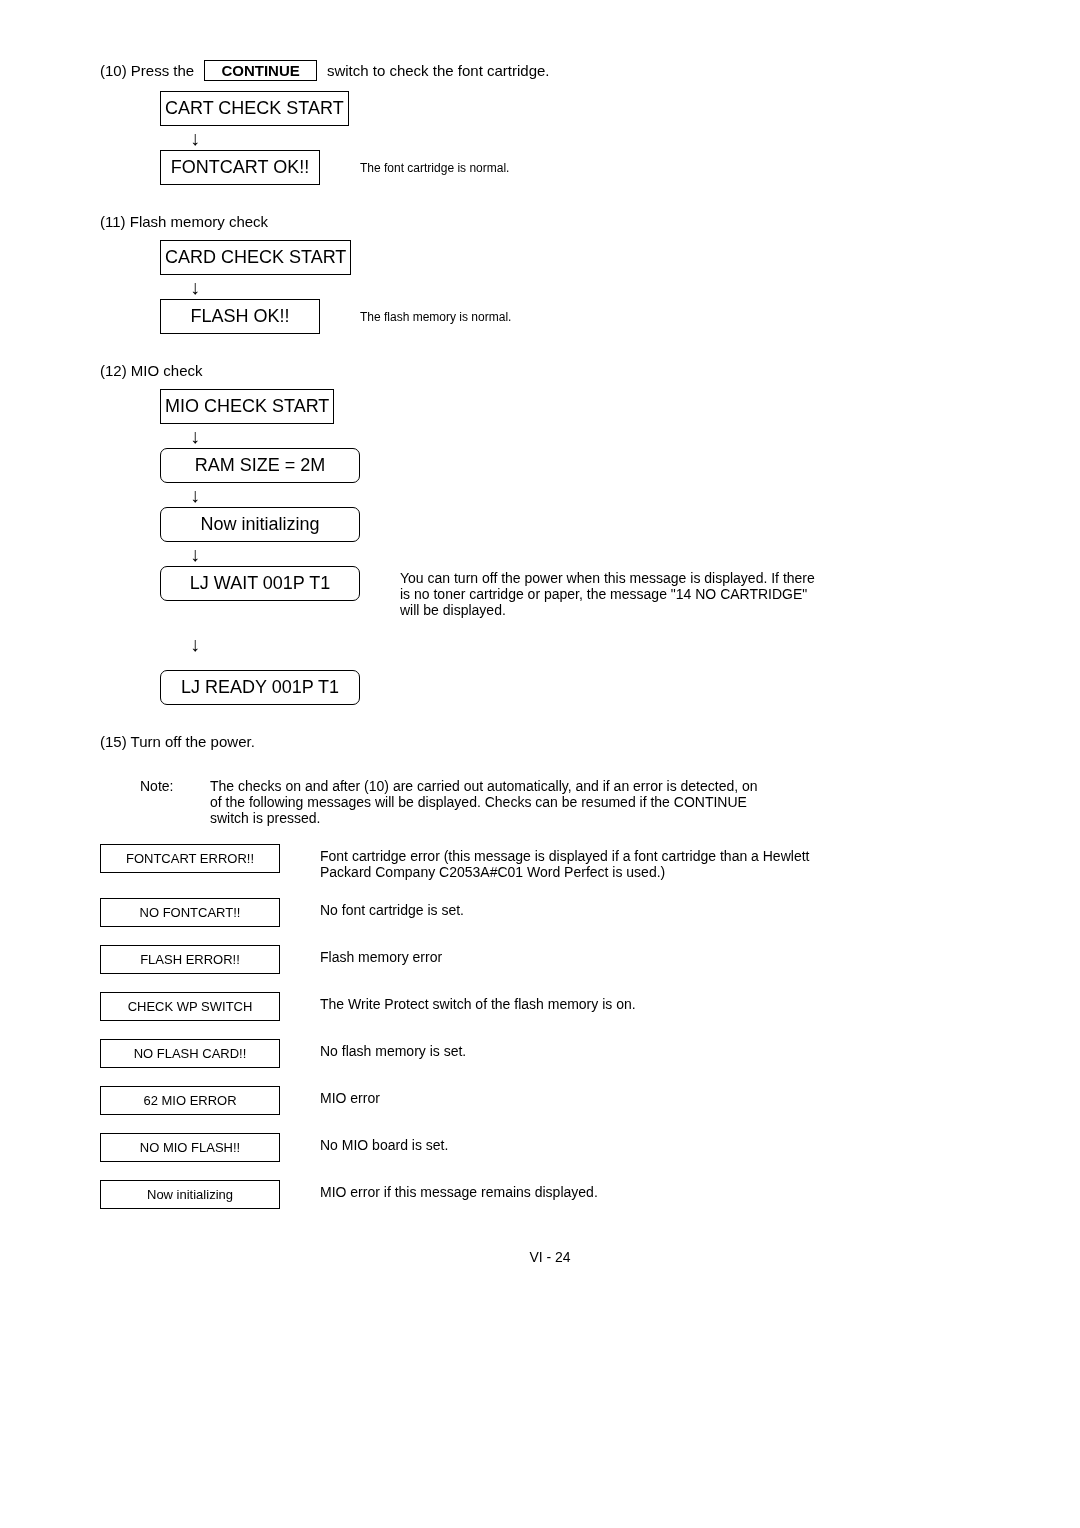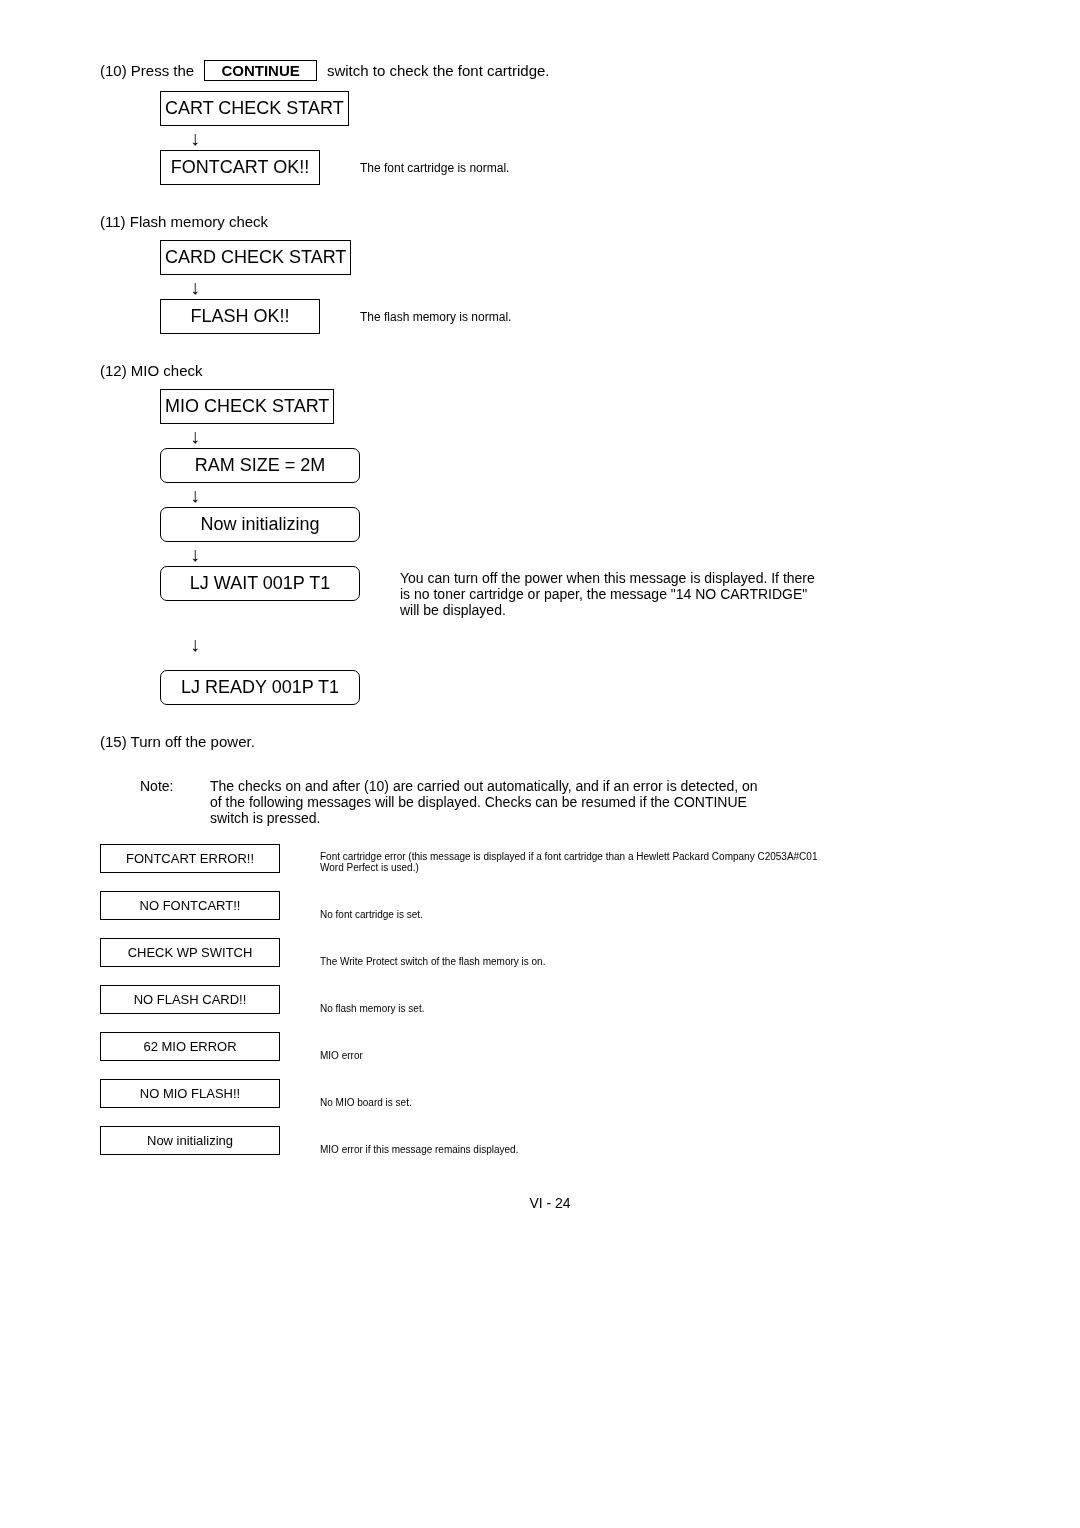--- a/index.html
+++ b/index.html
@@ -83,36 +83,36 @@
       font-size: 14px;
       max-width: 560px;
     }
     .error-table {
       margin-top: 18px;
       width: 100%;
     }
     .error-row {
       display: flex;
       flex-direction: row;
-      align-items: flex-end;
+      align-items: flex-start;
       margin-bottom: 18px;
     }
     .error-box {
       border: 1px solid #000;
       padding: 6px 10px;
       font-size: 13px;
       min-width: 180px;
       max-width: 200px;
       text-align: center;
       margin-right: 40px;
       background: #fff;
       flex-shrink: 0;
     }
     .error-desc {
-      font-size: 10px;
+      font-size: 14px;
       max-width: 500px;
       padding-top: 4px;
     }
     .page-num {
       text-align: center;
       margin-top: 40px;
       font-size: 14px;
     }
     .lj-wait-row {
       display: flex;
@@ -200,20 +200,24 @@
 
 <div class="error-row">
       <div class="error-box">FONTCART ERROR!!</div>
       <div class="error-desc">Font cartridge error (this message is displayed if a font cartridge than a Hewlett Packard Company C2053A#C01 Word Perfect is used.)</div>
     </div>
     <div class="error-row">
       <div class="error-box">NO FONTCART!!</div>
       <div class="error-desc">No font cartridge is set.</div>
     </div>
     <div class="error-row">
+      <div class="error-box">FLASH ERROR!!</div>
+      <div class="error-desc">Flash memory error</div>
+    </div>
+    <div class="error-row">
       <div class="error-box">CHECK WP SWITCH</div>
       <div class="error-desc">The Write Protect switch of the flash memory is on.</div>
     </div>
     <div class="error-row">
       <div class="error-box">NO FLASH CARD!!</div>
       <div class="error-desc">No flash memory is set.</div>
     </div>
     <div class="error-row">
       <div class="error-box">62 MIO ERROR</div>
       <div class="error-desc">MIO error</div>

